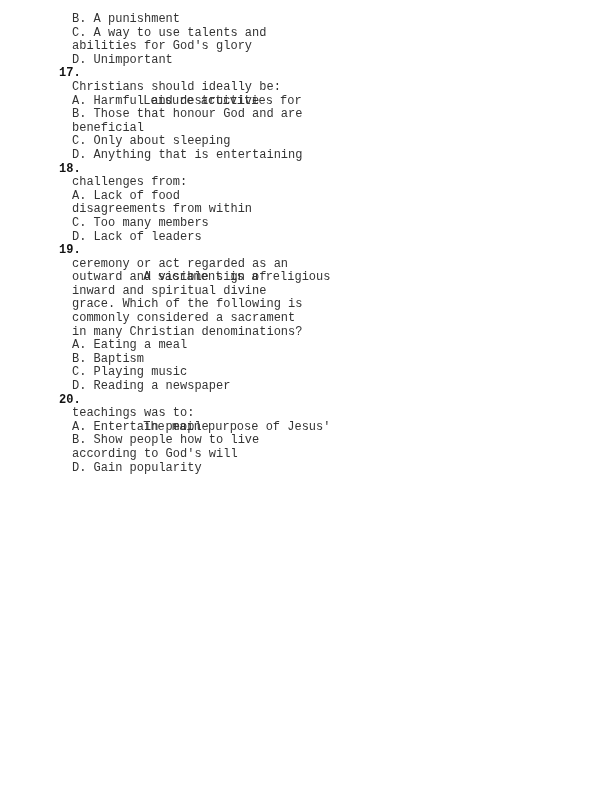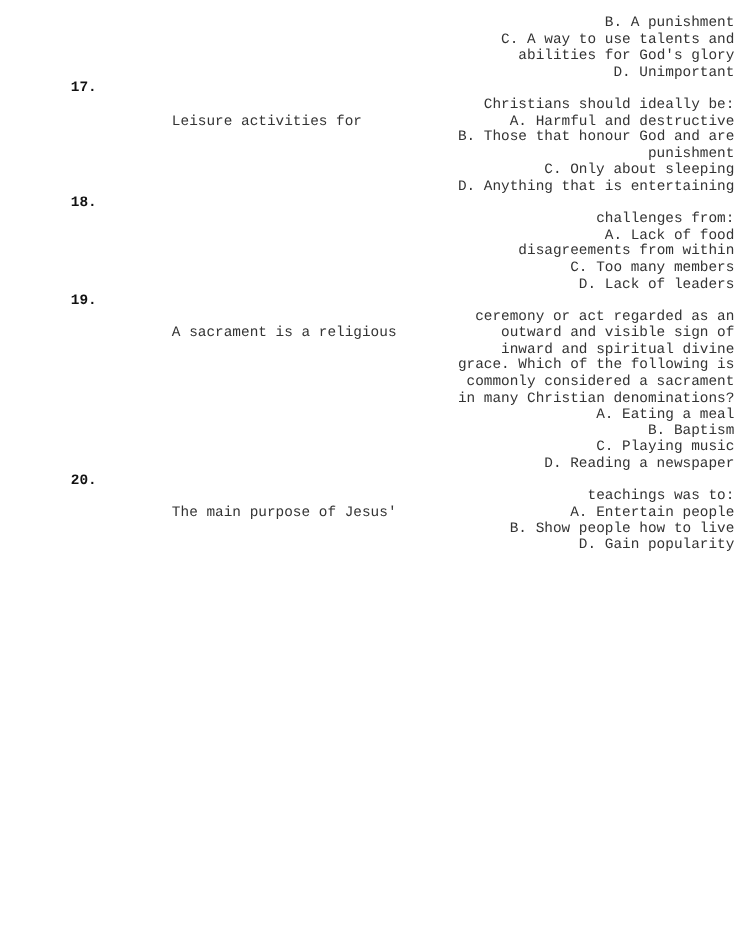--- a/index.html
+++ b/index.html
@@ -20,21 +20,20 @@
       position: absolute;
       left: 0;
       top: 13px;
       width: 612px;
     }
     .line {
       height: 13.6px;
       line-height: 13.6px;
       white-space: pre;
       padding-left: 72px;
-      text-align: right;
     }
     .qline {
       height: 13.6px;
       line-height: 13.6px;
       white-space: pre;
       position: relative;
       padding-left: 100px;
     }
     .qnum {
       position: absolute;
@@ -58,21 +57,21 @@
   </div>
 
   <div>
     <div class="qline">
       <span class="qnum">17.</span>
       <span>Leisure activities for</span>
     </div>
     <div class="line">Christians should ideally be:</div>
     <div class="line">A. Harmful and destructive</div>
     <div class="line">B. Those that honour God and are</div>
-    <div class="line">punishment</div>
+    <div class="line">beneficial</div>
     <div class="line">C. Only about sleeping</div>
     <div class="line">D. Anything that is entertaining</div>
   </div>
 
   <div>
     <div class="qline">
       <span class="qnum">18.</span>
     </div>
     <div class="line">challenges from:</div>
     <div class="line">A. Lack of food</div>
@@ -99,16 +98,17 @@
   </div>
 
   <div>
     <div class="qline">
       <span class="qnum">20.</span>
       <span>The main purpose of Jesus'</span>
     </div>
     <div class="line">teachings was to:</div>
     <div class="line">A. Entertain people</div>
     <div class="line">B. Show people how to live</div>
+    <div class="line">according to God's will</div>
     <div class="line">D. Gain popularity</div>
   </div>
 
 </div>
 
 </body></html>

